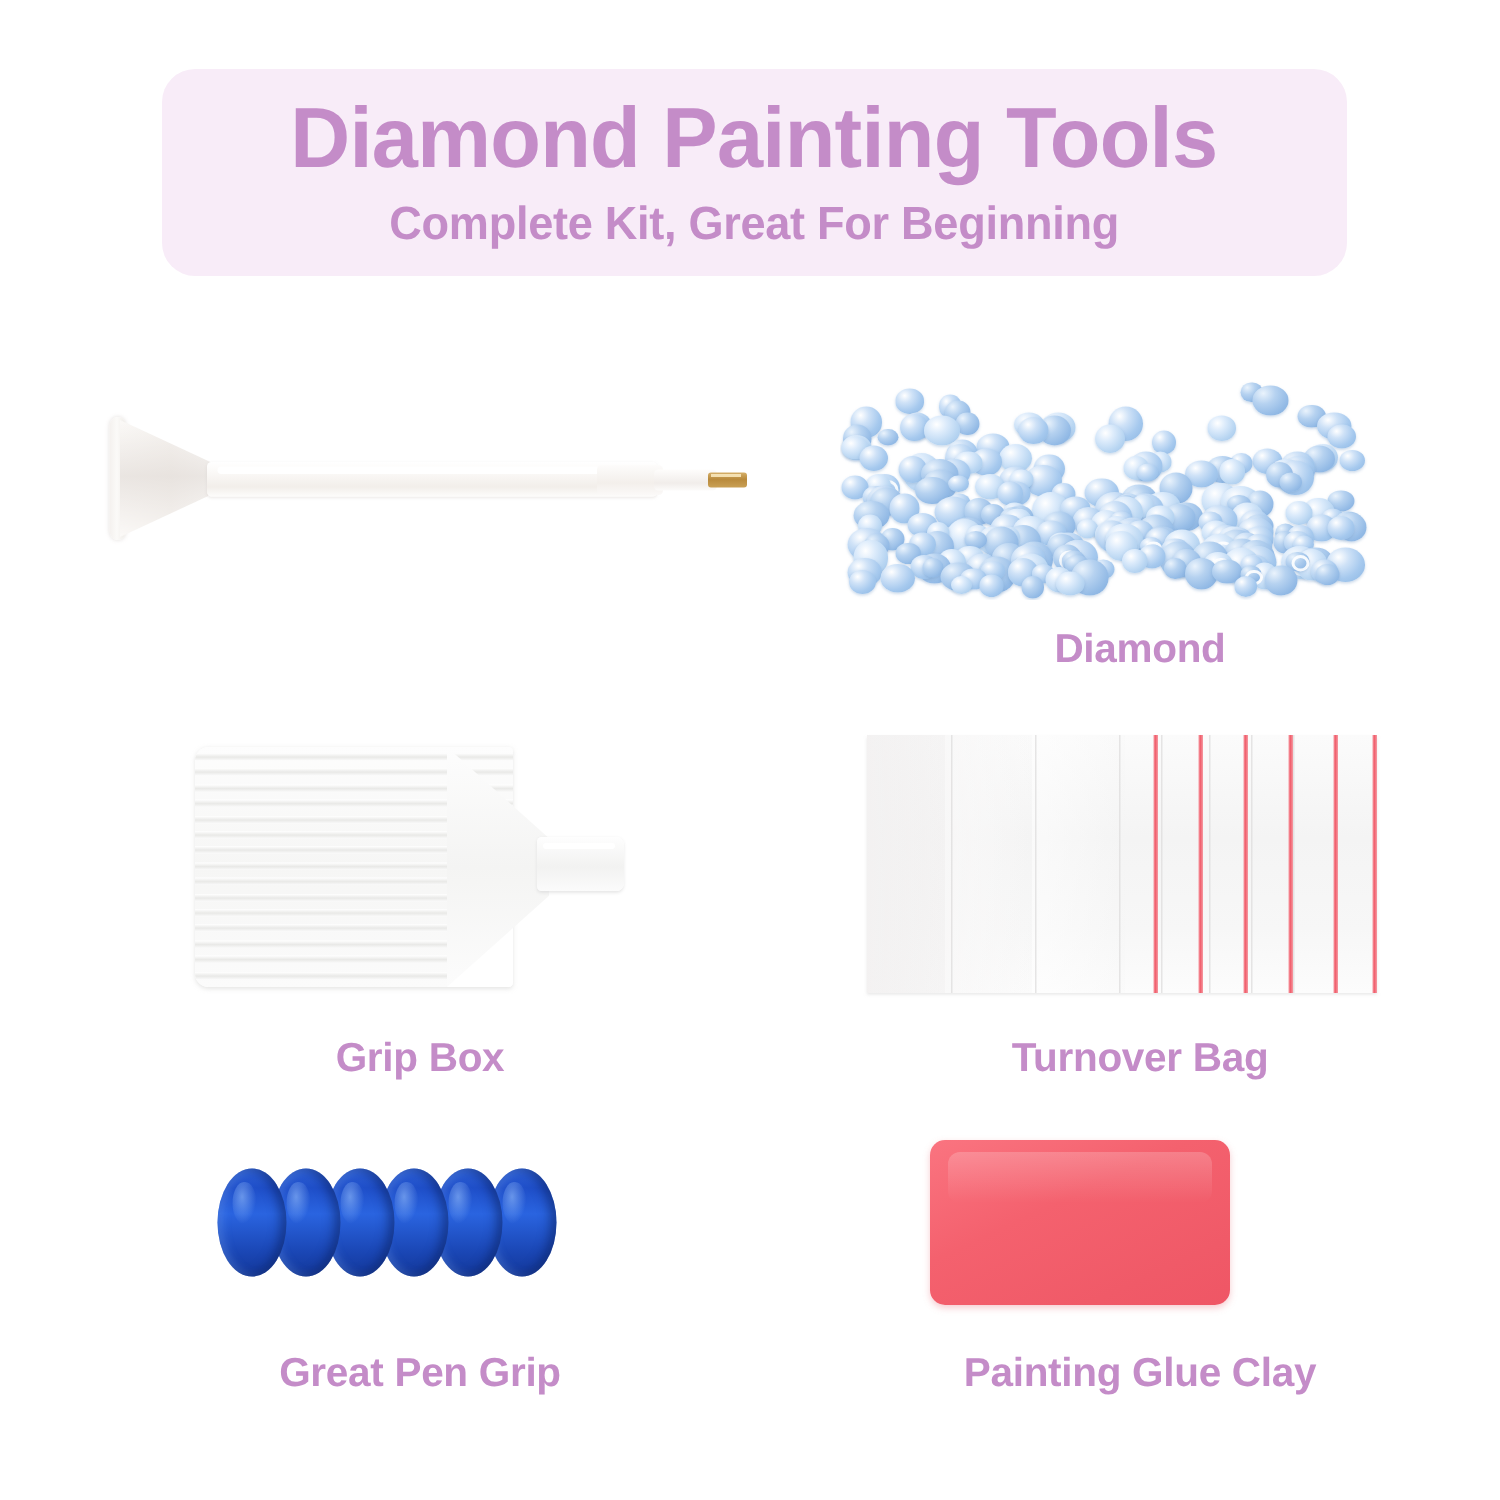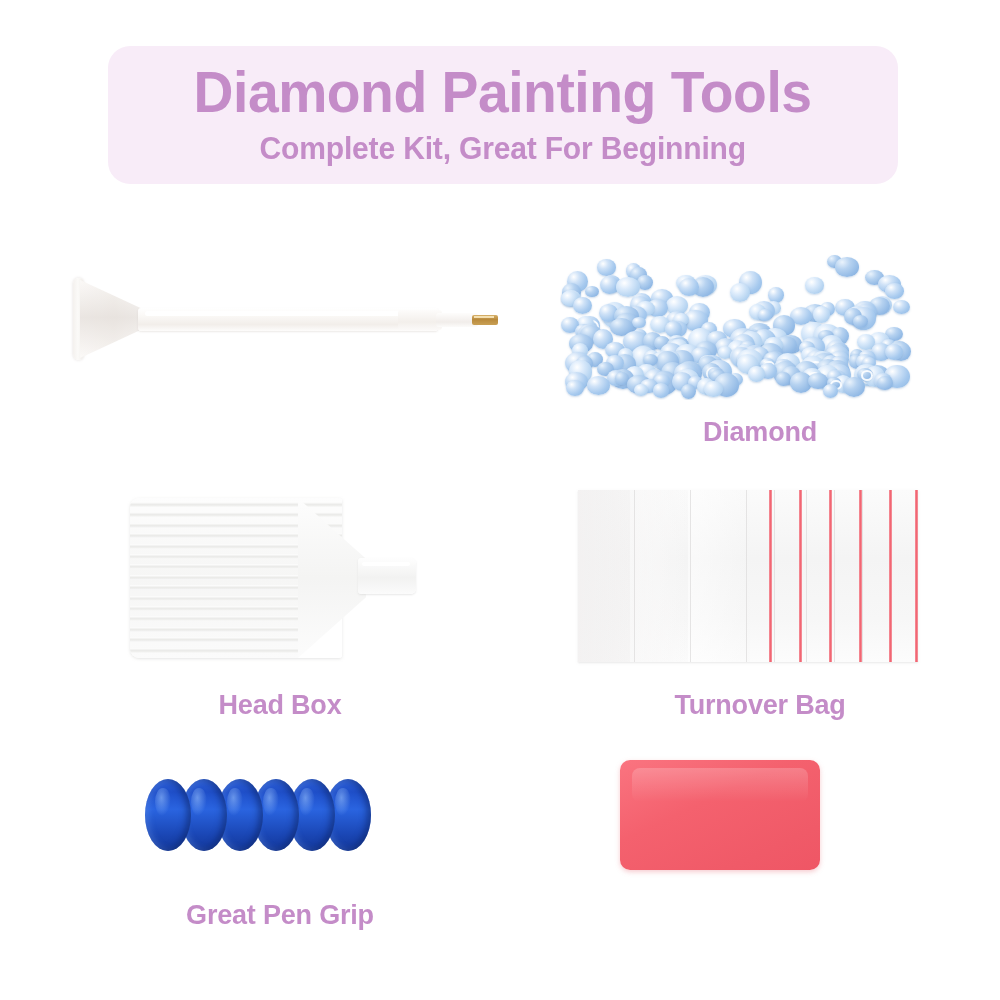--- a/index.html
+++ b/index.html
@@ -598,21 +598,21 @@
             <div class="tray-groove" style="top: 118.4px;"></div>
             <div class="tray-groove" style="top: 128.8px;"></div>
             <div class="tray-groove" style="top: 139.2px;"></div>
             <div class="tray-groove" style="top: 149.6px;"></div>
           </div>
         <div class="tray-bevel"></div>
         <div class="tray-spout"></div>
         <div class="tray-spout-hl"></div>
       </div>
     </div>
-    <div class="product-label" id="label-box">Head Box</div>
+    <div class="product-label" id="label-box">Grip Box</div>
   </div>
 
   <div class="product-cell" id="cell-bag">
     <div class="product-art" id="art-bag">
       <div class="bag-wrap" id="bag-wrap">
         <div class="bag-shade-left"></div>
       <div class="bag-panel-gloss" style="left: 0px; width: 52px; opacity: 0.3;"></div>
           <div class="bag-panel-gloss" style="left: 52px; width: 58px; opacity: 0.46;"></div>
           <div class="bag-panel-gloss" style="left: 110px; width: 62px; opacity: 0.62;"></div>
           <div class="bag-fold" style="left: 56px;"></div>
@@ -648,15 +648,16 @@
     </div>
     <div class="product-label" id="label-grip">Great Pen Grip</div>
   </div>
 
   <div class="product-cell" id="cell-clay">
     <div class="product-art" id="art-clay">
       <div class="clay-block">
         <div class="clay-gloss"></div>
       </div>
     </div>
+    <div class="product-label" id="label-clay">Painting Glue Clay</div>
   </div>
 
 </div>
 
 </body></html>

